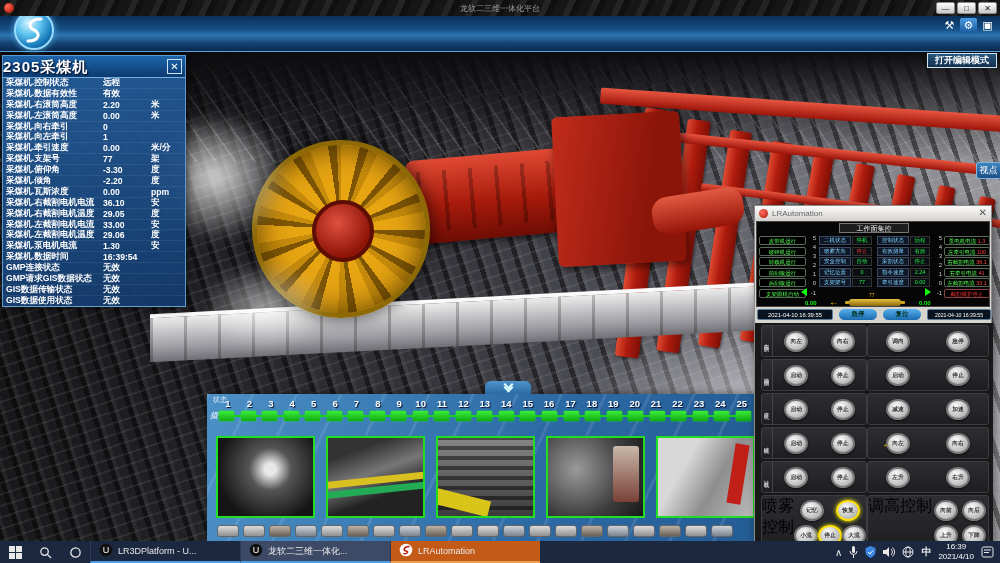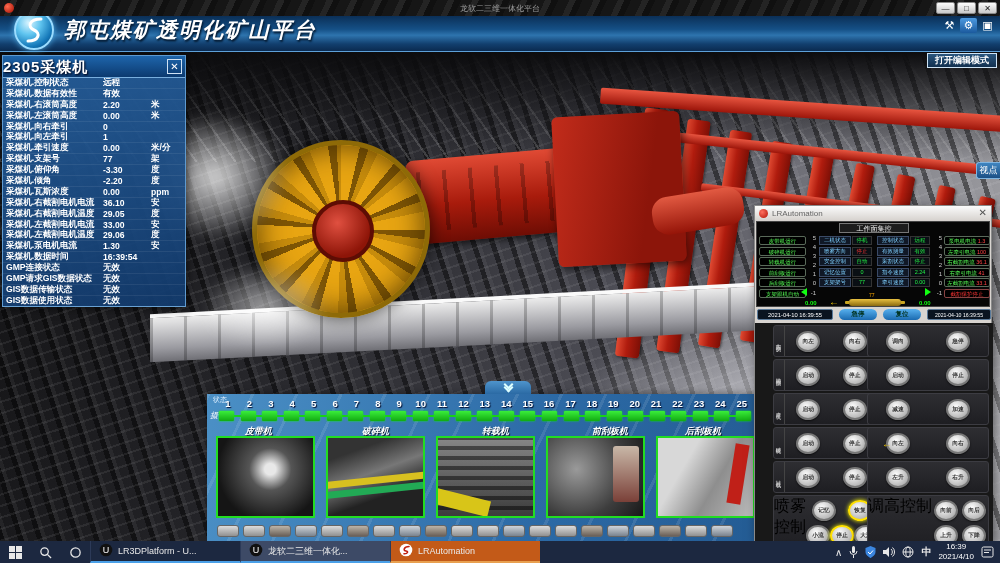--- a/index.html
+++ b/index.html
@@ -186,21 +186,21 @@
   #gmach { position:absolute; left:92px; top:1px; width:52px; height:7px; border-radius:3px;
     background:linear-gradient(#e8c040,#8a6a10); box-shadow:-6px 0 0 -2px #caa520, 6px 0 0 -2px #caa520; }
   #gnum { position:absolute; left:112px; top:-6px; color:#fa0; font-size:5px; }
   #tsrow { position:absolute; left:0; top:103px; width:238px; height:12px; }
   .tsbox { position:absolute; height:11px; background:#0a1420; border:1px solid #5a7a9a; color:#fff;
     font-size:5.8px; line-height:10px; text-align:center; border-radius:2px; }
   .pill { position:absolute; height:11px; width:38px; background:linear-gradient(#57b0ee,#1a6ab0);
     border-radius:6px; color:#032; font-size:6.5px; font-weight:bold; text-align:center; line-height:10px; cursor:pointer; }
   #pad { position:absolute; left:0; top:117px; width:238px; height:218px; background:#181818; }
   .pad-col { position:absolute; top:2px; }
-  #padL { left:18px; width:106px; } #padR { left:112px; width:122px; }
+  #padL { left:6px; width:106px; } #padR { left:112px; width:122px; }
   .pad-row { position:relative; height:32px; margin-bottom:2px; background:linear-gradient(#2e2e32,#1e1e22);
     border:1px solid #3c3c42; border-radius:3px; display:flex; align-items:center; }
   .pad-row .vlab { width:11px; font-size:5.5px; color:#ccc; line-height:6px; text-align:center;
     border-right:1px solid #444; align-self:stretch; display:flex; align-items:center; justify-content:center;
     writing-mode:vertical-rl; letter-spacing:1px; }
   .rnd { width:24px; height:21px; border-radius:50%; background:radial-gradient(circle at 40% 32%, #fdfdfd, #b8b8b8 70%, #8f8f8f);
     border:2px solid #777; color:#333; font-size:5.8px; font-weight:bold; text-align:center;
     display:flex; align-items:center; justify-content:center; cursor:pointer; box-shadow:0 1px 2px rgba(0,0,0,.6); }
   .rnd.hl { border-color:#ffe000; box-shadow:0 0 4px #ff0; }
   .pad-row .btnwrap { flex:1; display:flex; justify-content:space-around; align-items:center; }
@@ -241,21 +241,20 @@
     </div>
   </div>
 
   <div id="navbar" class="abs">
     <div id="brand">
       <div id="logo">
         <svg width="36" height="36" viewBox="0 0 36 36" style="position:absolute;left:0;top:0">
           <path d="M25 7 C13 7 11 15 18 18 C25 21 23 29 12 29" fill="none" stroke="#ffffff" stroke-width="3" stroke-linecap="round"></path>
         </svg>
       </div>
-      <div id="brand-text">郭屯煤矿透明化矿山平台</div>
     </div>
   </div>
   <div id="toolicons" class="abs">
     <div class="toolicon">⚒</div>
     <div class="toolicon gear">⚙</div>
     <div class="toolicon">▣</div>
   </div>
   <div id="edit-btn" class="abs">打开编辑模式</div>
   <div id="viewpoint-tab" class="abs">视点</div>
 
@@ -455,27 +454,20 @@
         <i></i>
         <i></i>
         <i></i>
         <i></i>
         <i></i>
         <i></i>
         <i></i>
         <i></i>
         <i></i>
         <i></i>
-      </div>
-    <div id="camlabels">
-        <span style="left: 38px;">皮带机</span>
-        <span style="left: 155px;">破碎机</span>
-        <span style="left: 275px;">转载机</span>
-        <span style="left: 385px;">前刮板机</span>
-        <span style="left: 478px;">后刮板机</span>
       </div>
     <div id="thumbs">
         <div class="thumb t1"></div>
         <div class="thumb t2"></div>
         <div class="thumb t3"></div>
         <div class="thumb t4"></div>
         <div class="thumb t5"></div>
       </div>
     <div id="ministrip">
         <i></i>

